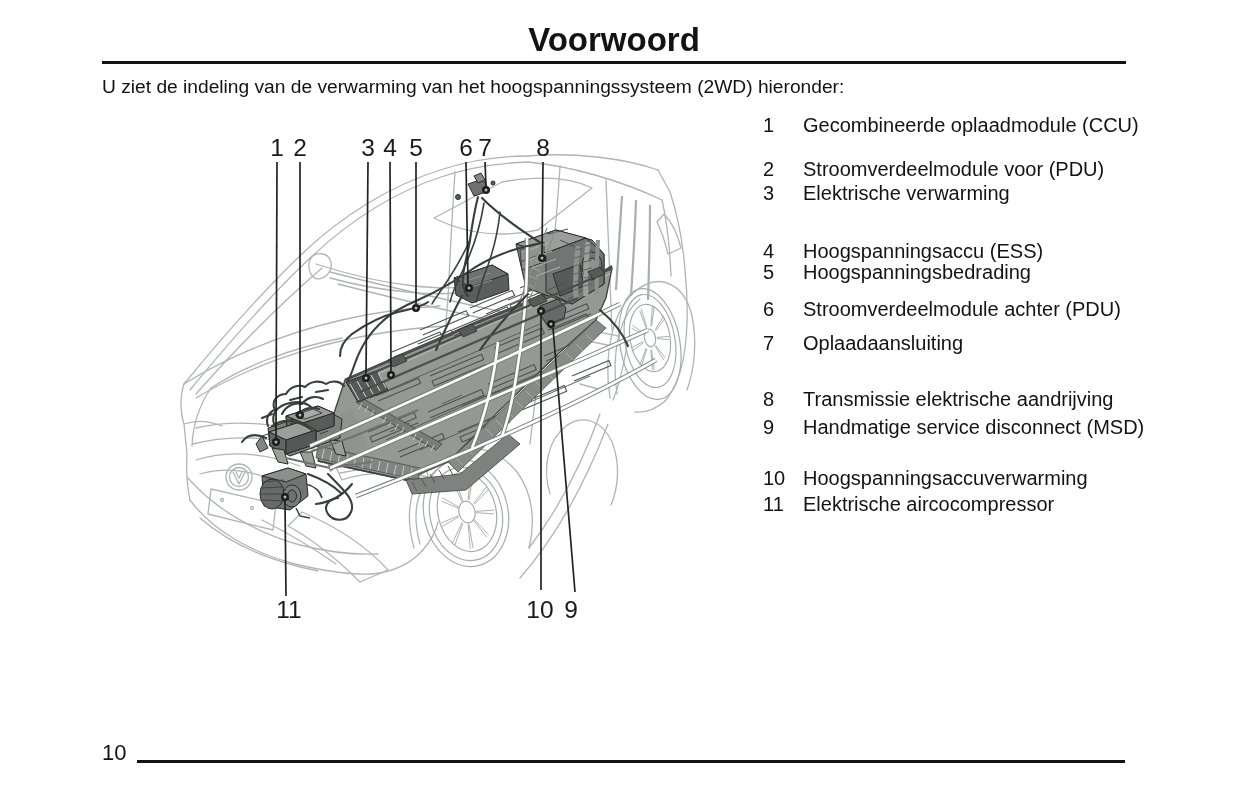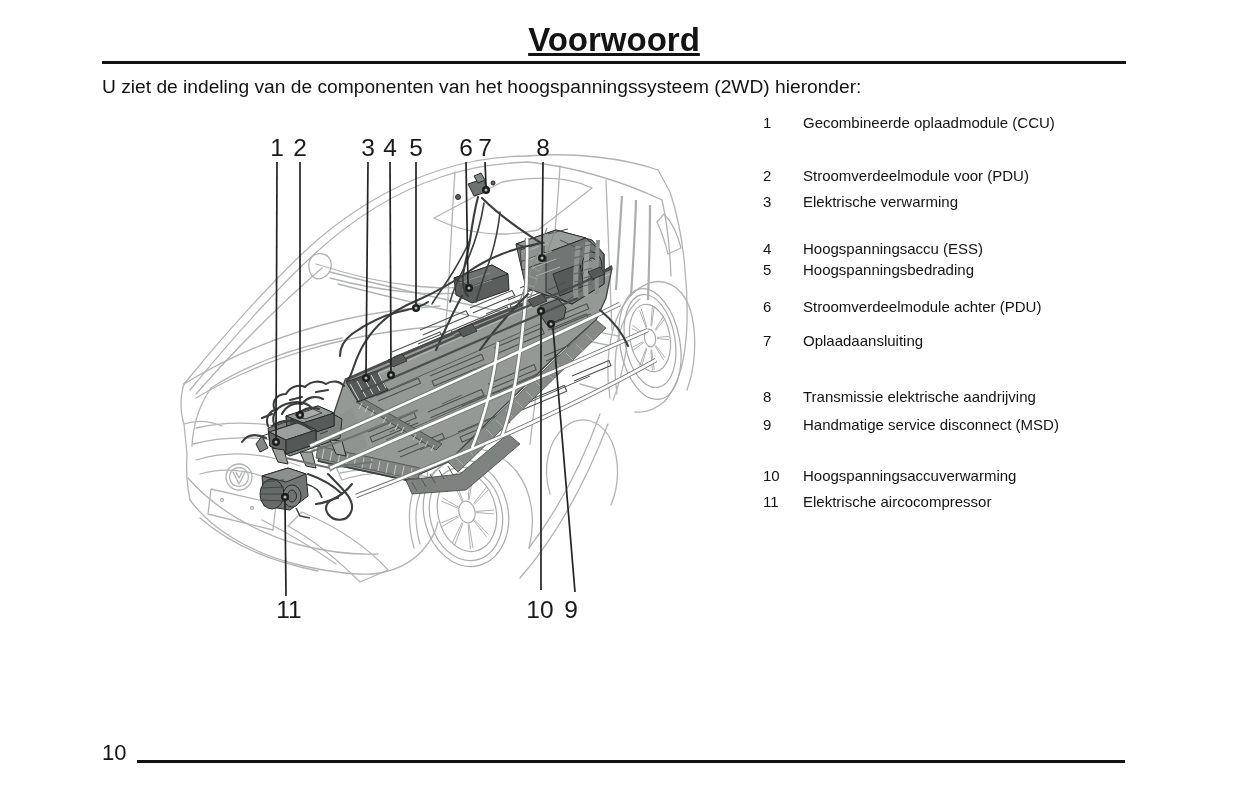--- a/index.html
+++ b/index.html
@@ -1,35 +1,35 @@
 <!DOCTYPE html>
 <html><head>
 <meta charset="utf-8">
 <style>
   html,body{margin:0;padding:0;background:#fff;width:1244px;height:787px;overflow:hidden;}
   body{font-family:"Liberation Sans",sans-serif;color:#111;position:relative;}
-  .title{position:absolute;left:102px;top:21px;width:1024px;text-align:center;font-size:33px;font-weight:bold;letter-spacing:0px;color:#131313;text-decoration:underline;}
+  .title{position:absolute;left:102px;top:21px;width:1024px;text-align:center;font-size:33px;font-weight:bold;letter-spacing:0px;color:#131313;}
   .rule{position:absolute;left:102px;top:61px;width:1024px;height:3px;background:#131313;}
   .intro{position:absolute;left:102px;top:76px;font-size:19.2px;color:#131313;}
   .list{position:absolute;left:763px;top:0;}
-  .li{position:absolute;left:0;font-size:15px;color:#131313;white-space:nowrap;}
+  .li{position:absolute;left:0;font-size:20px;color:#131313;white-space:nowrap;}
   .li .num{display:inline-block;width:40px;}
   .pagenum{position:absolute;left:102px;top:740px;font-size:22px;color:#131313;}
   .brule{position:absolute;left:137px;top:760px;width:988px;height:3px;background:#131313;}
 </style>
 </head>
 <body>
   <div class="title">Voorwoord</div>
   <div class="rule"></div>
-  <div class="intro">U ziet de indeling van de componenten van het hoogspanningssysteem (2WD) hieronder:</div>
+  <div class="intro">U ziet de indeling van de verwarming van het hoogspanningssysteem (2WD) hieronder:</div>
 
   <div class="list">
     <div class="li" style="top:114px"><span class="num">1</span>Gecombineerde oplaadmodule (CCU)</div>
-    <div class="li" style="top:167px"><span class="num">2</span>Stroomverdeelmodule voor (PDU)</div>
-    <div class="li" style="top:193px"><span class="num">3</span>Elektrische verwarming</div>
+    <div class="li" style="top:158px"><span class="num">2</span>Stroomverdeelmodule voor (PDU)</div>
+    <div class="li" style="top:182px"><span class="num">3</span>Elektrische verwarming</div>
     <div class="li" style="top:240px"><span class="num">4</span>Hoogspanningsaccu (ESS)</div>
     <div class="li" style="top:261px"><span class="num">5</span>Hoogspanningsbedrading</div>
     <div class="li" style="top:298px"><span class="num">6</span>Stroomverdeelmodule achter (PDU)</div>
     <div class="li" style="top:332px"><span class="num">7</span>Oplaadaansluiting</div>
     <div class="li" style="top:388px"><span class="num">8</span>Transmissie elektrische aandrijving</div>
     <div class="li" style="top:416px"><span class="num">9</span>Handmatige service disconnect (MSD)</div>
     <div class="li" style="top:467px"><span class="num">10</span>Hoogspanningsaccuverwarming</div>
     <div class="li" style="top:493px"><span class="num">11</span>Elektrische aircocompressor</div>
   </div>
 

